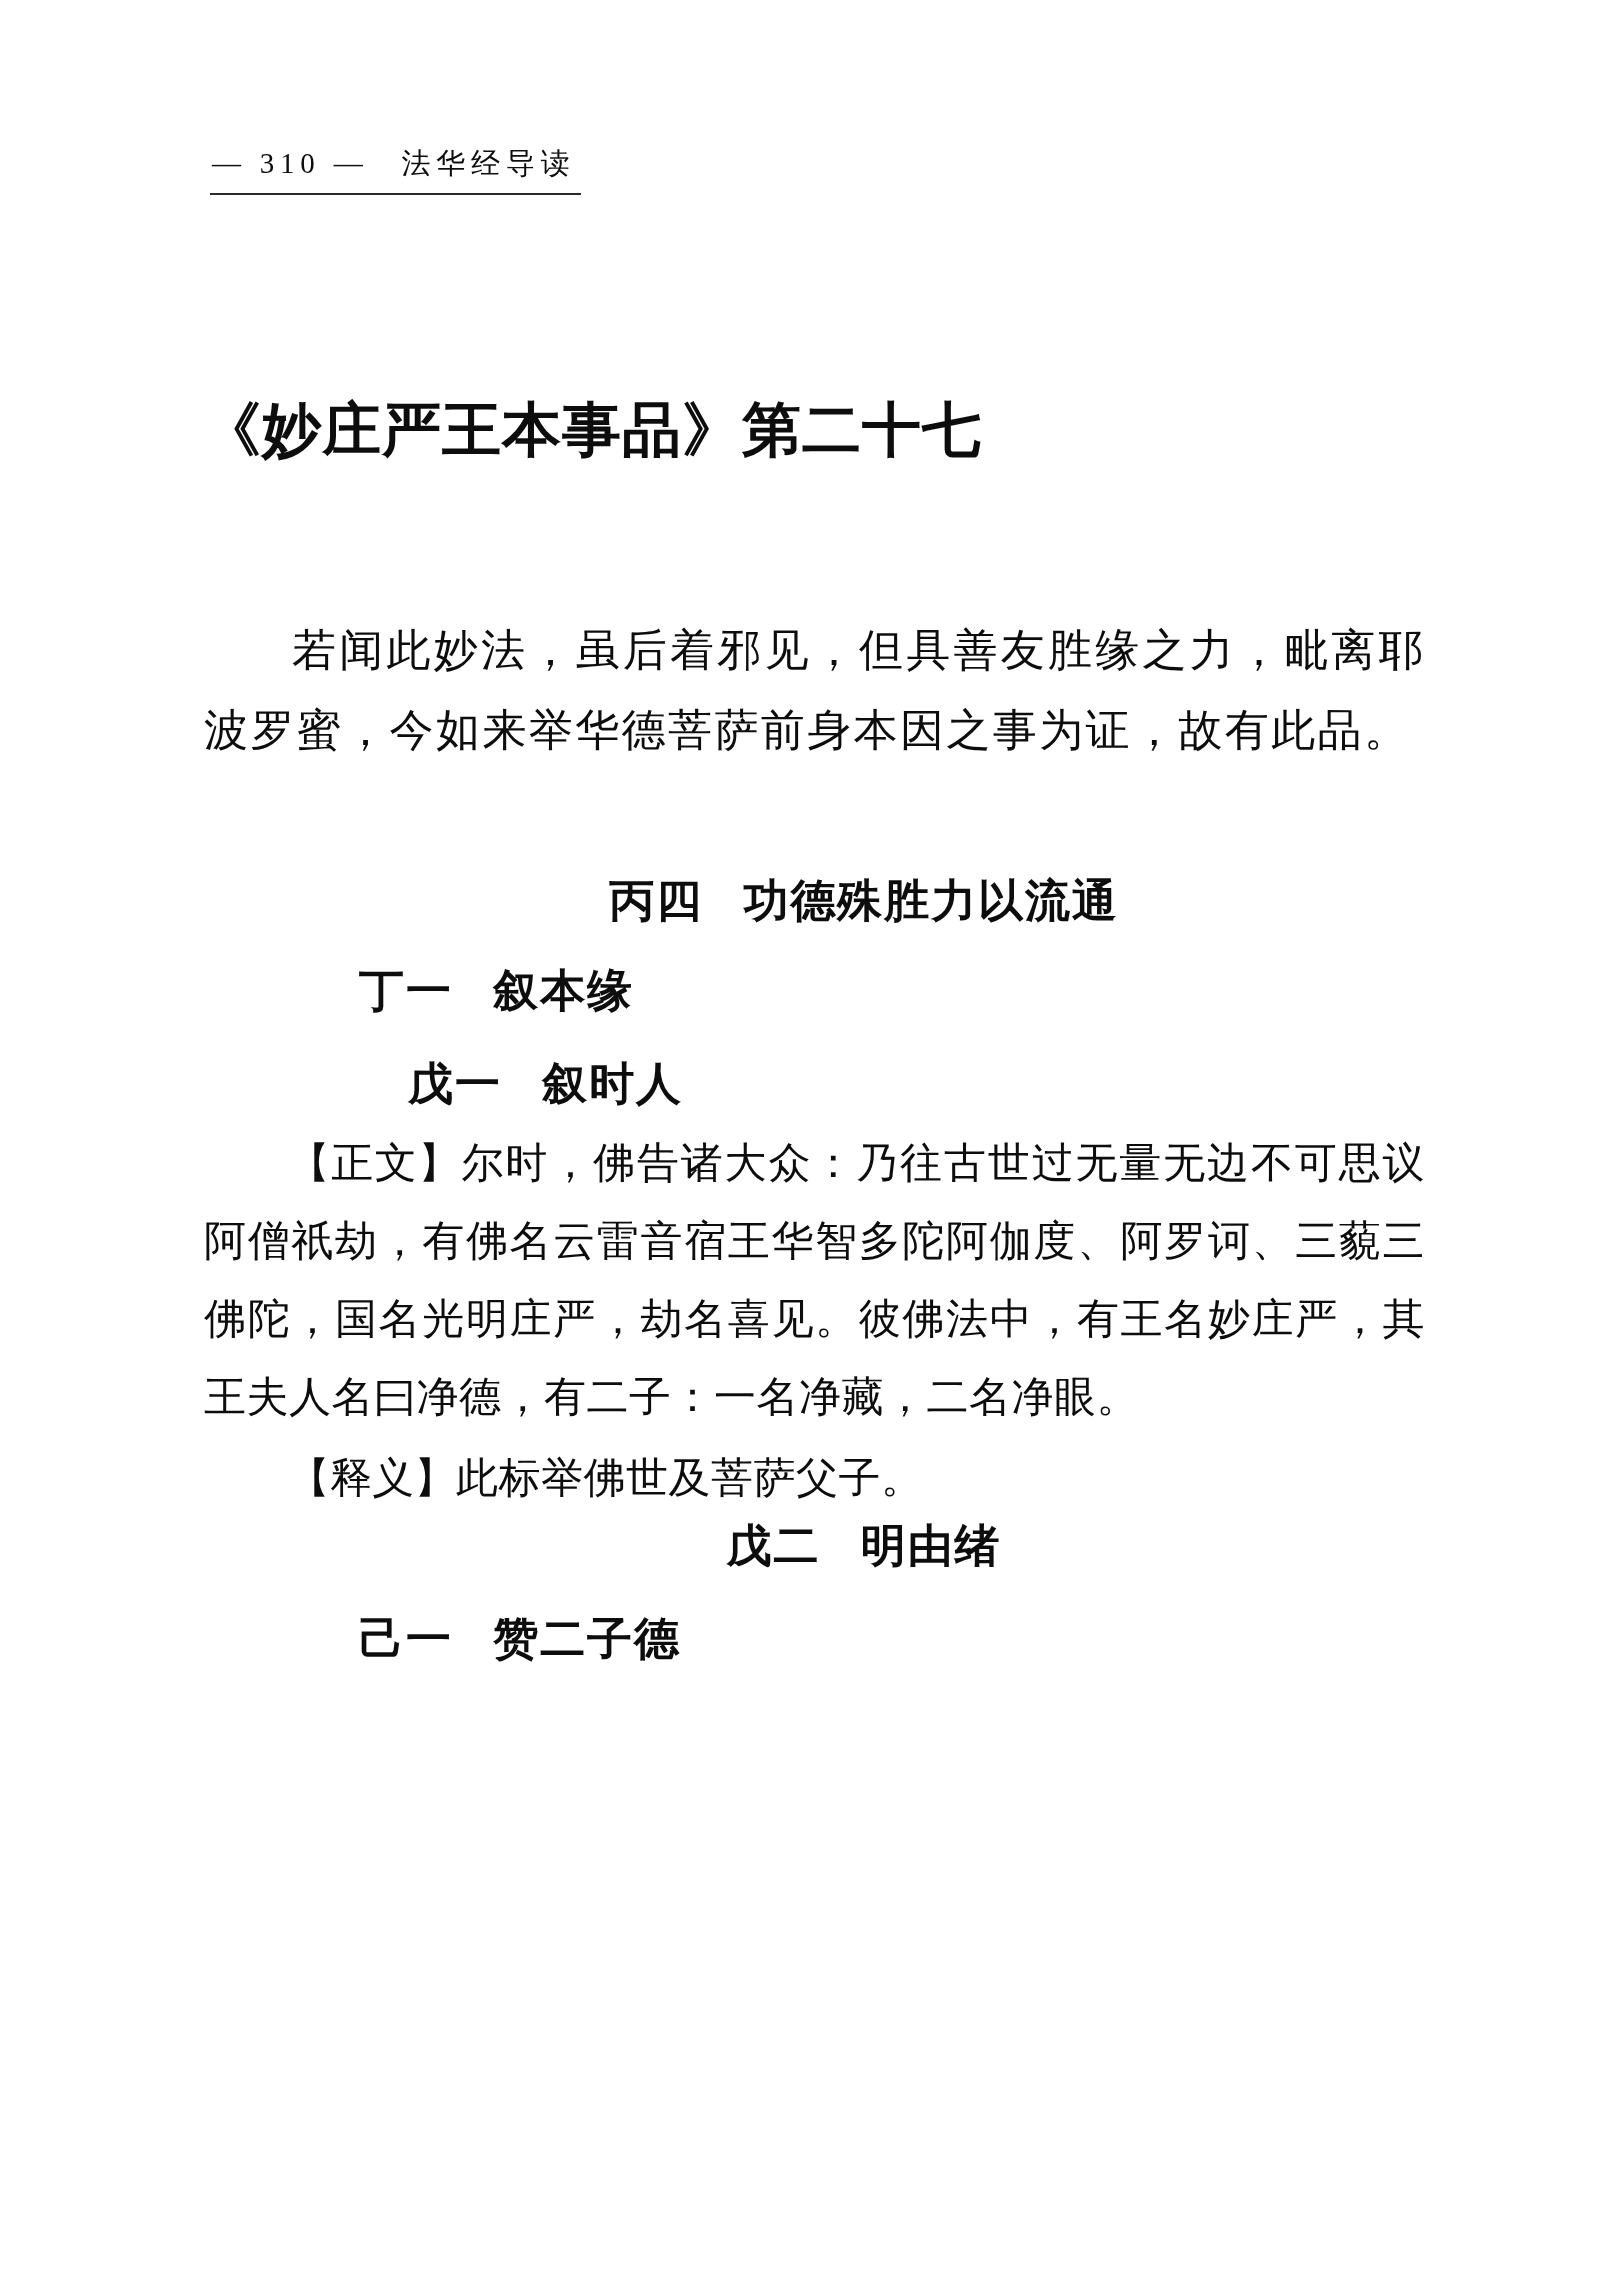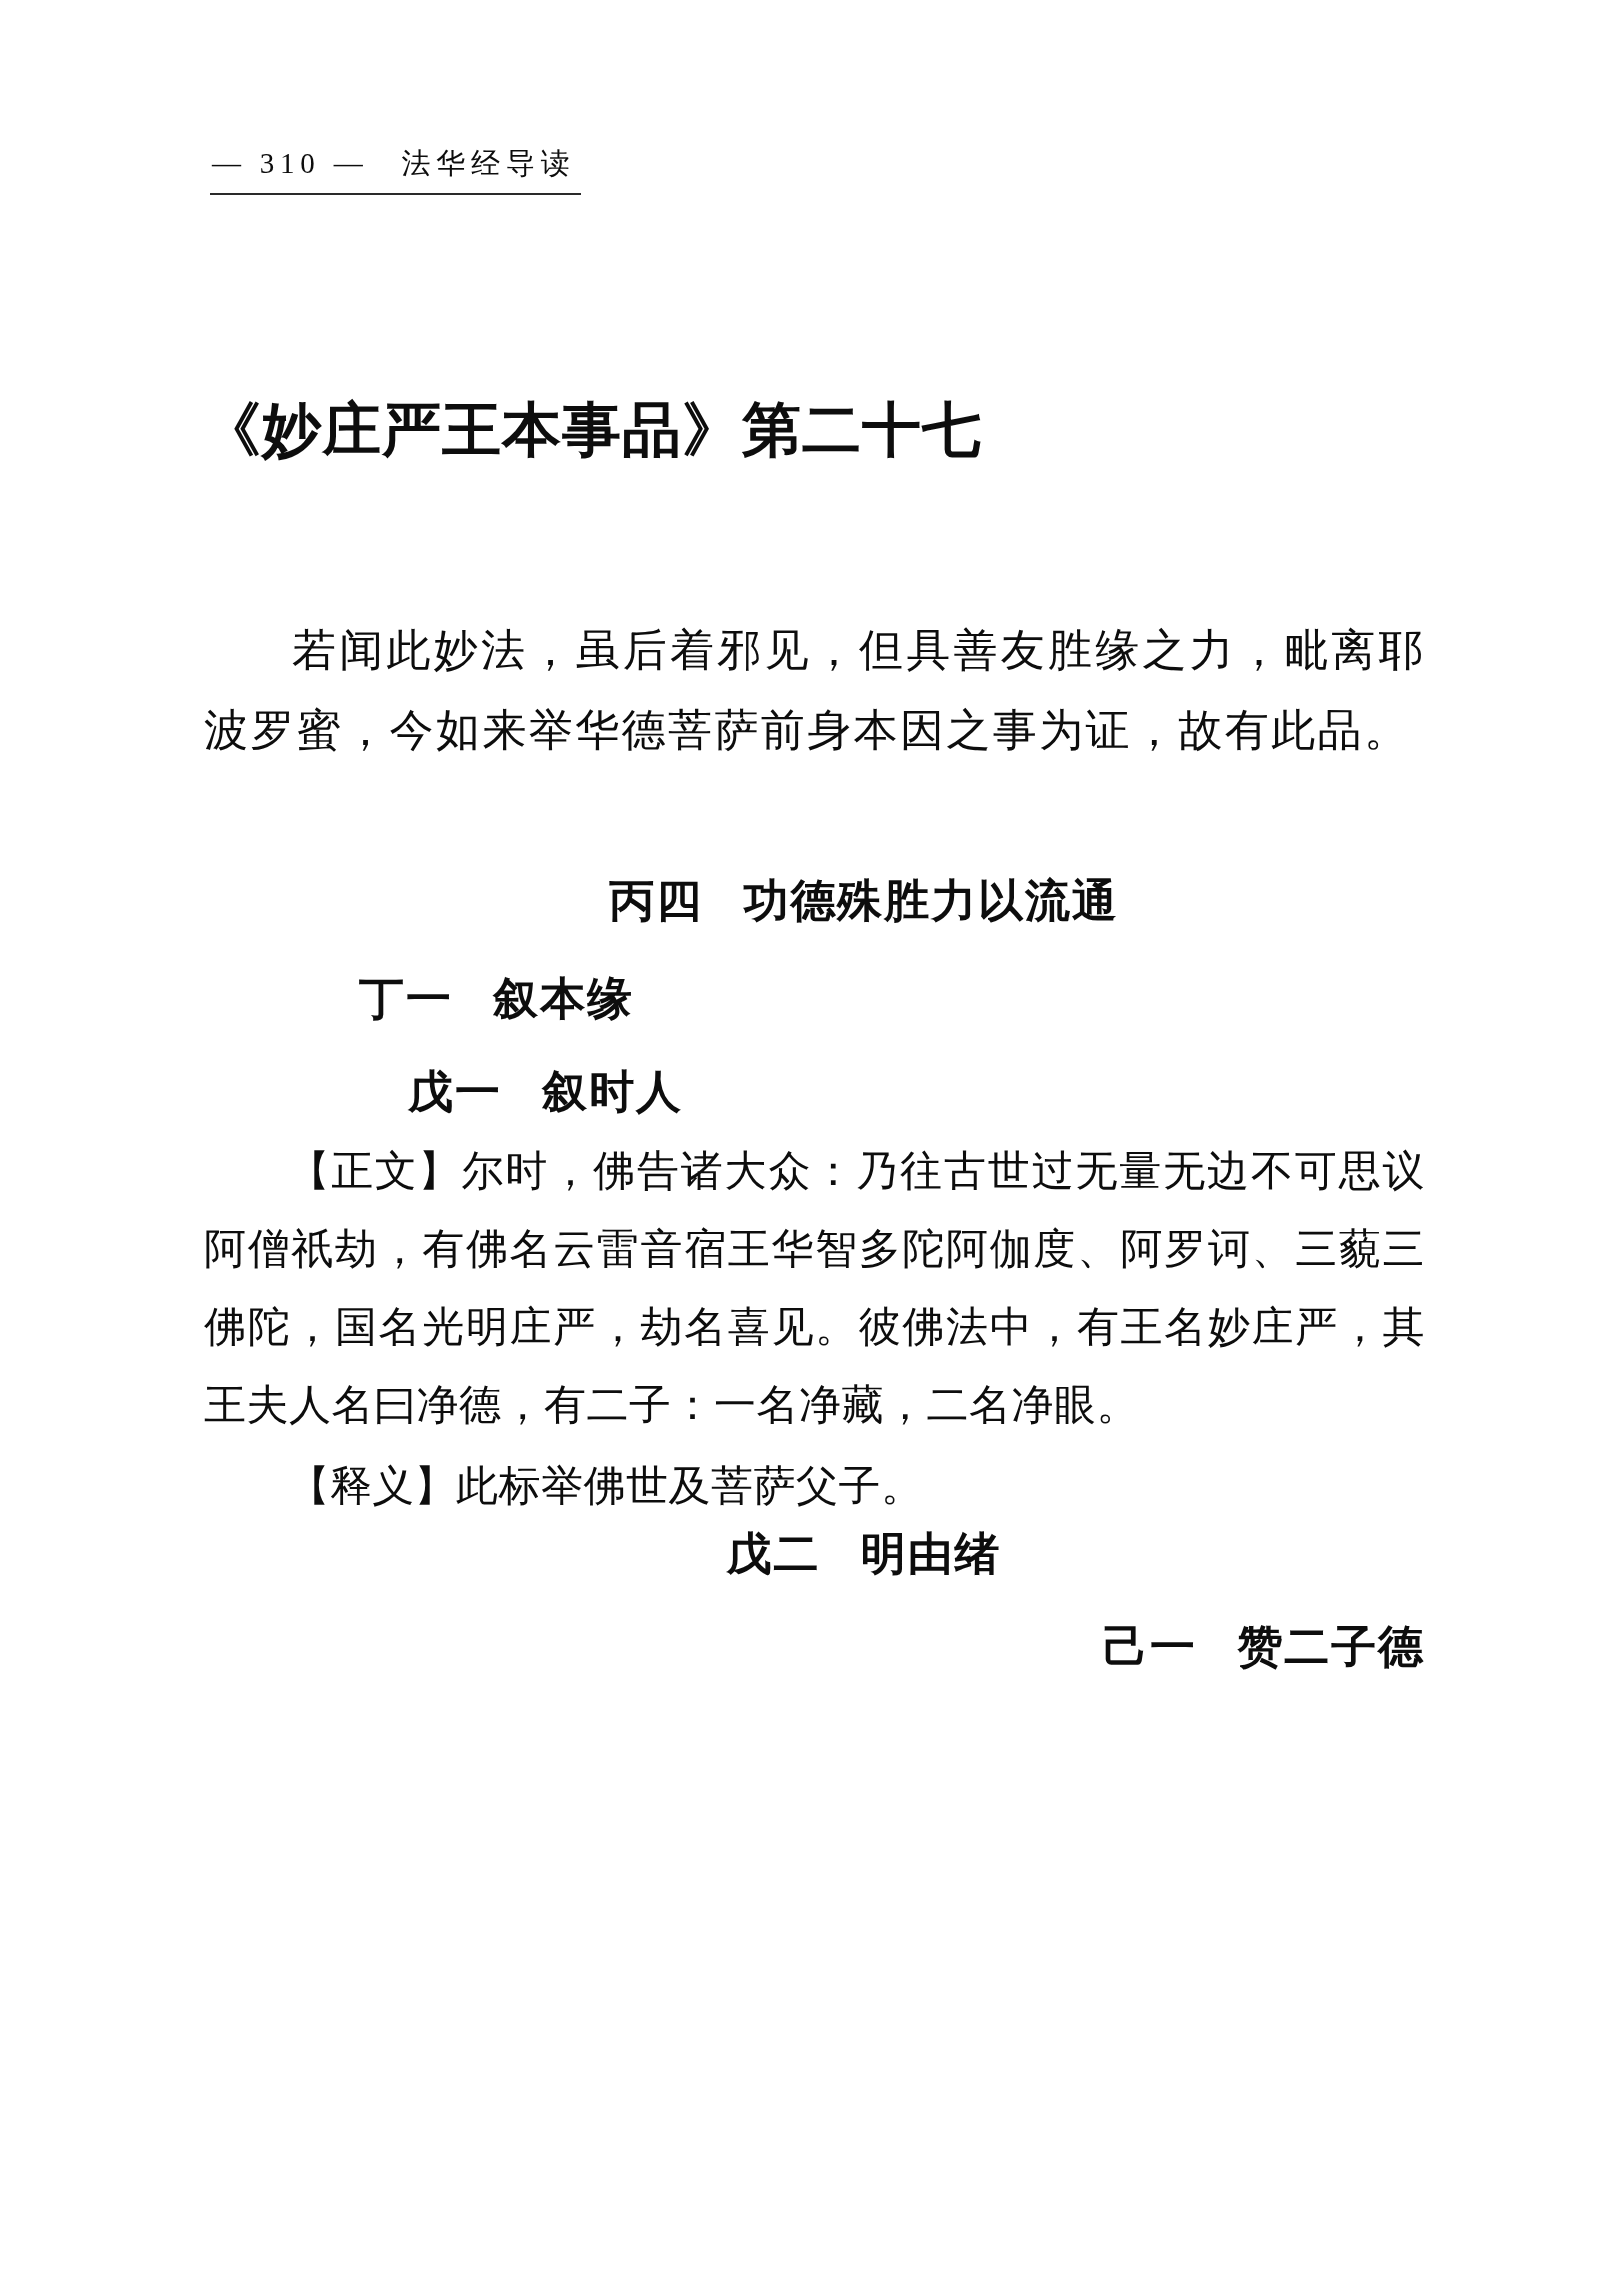--- a/index.html
+++ b/index.html
@@ -46,24 +46,24 @@
     font-weight:700;
     font-size:45px; line-height:58px;
     letter-spacing:1.9px;
     white-space:nowrap;
   }
   .heading .h-label { margin-right:0.9em; }
   .h-l1 { margin-left:99px;text-align:center; }
   .h-l2 { margin-left:155px; }
   .h-l3 { margin-left:204px;font-family:Liberation Mono, monospace; }
   .hg-1 { margin-top:101px; }
-  .hg-2 { margin-top:40px; }
+  .hg-2 { margin-top:32px; }
   .hg-3 { margin-top:39px; }
   .hg-4 { }
-  .hg-5 { margin-top:35px;text-align:right; }
+  .hg-5 { margin-top:35px; }
   .body-para {
     line-height:78px;
     text-indent:2em;
     text-align:justify;
     letter-spacing:0.5px;
   }
   .bp-1 { margin-top:9.7px;font-family:Liberation Mono, monospace; }
   .bp-2 { margin-top:0; }
   .bp-3 { margin-top:7.8px; }
   .para-tag { letter-spacing:0; }

